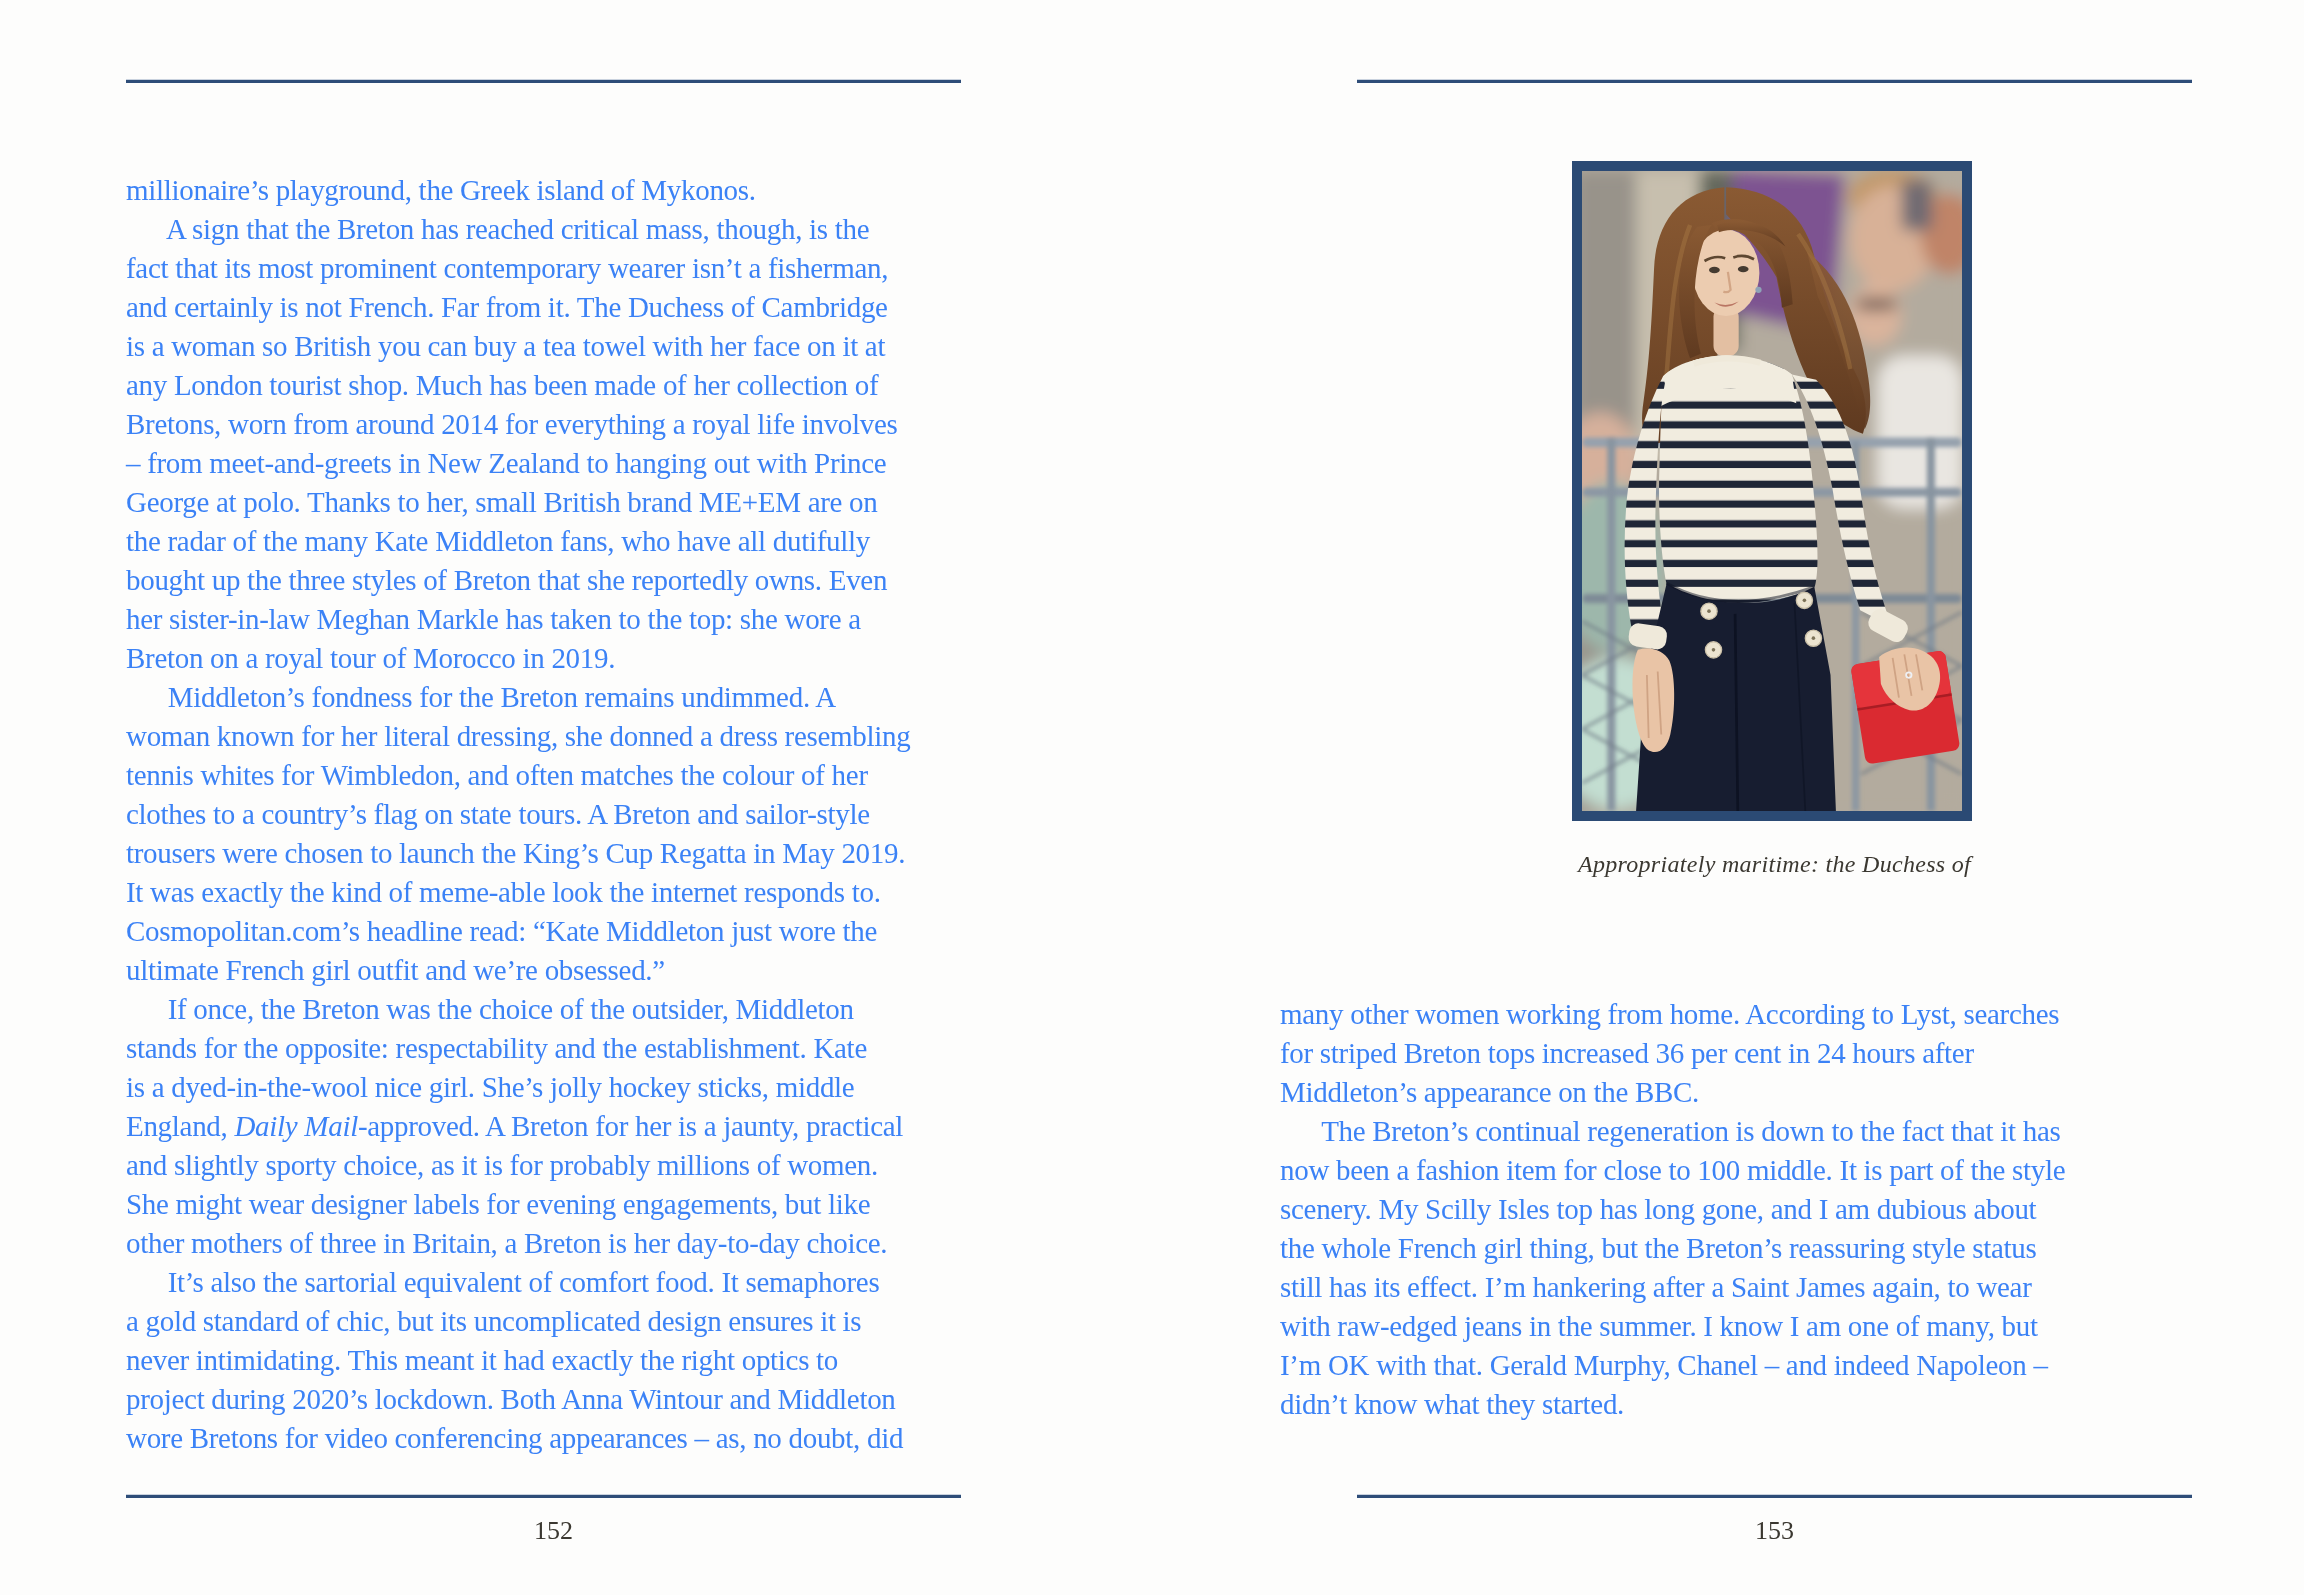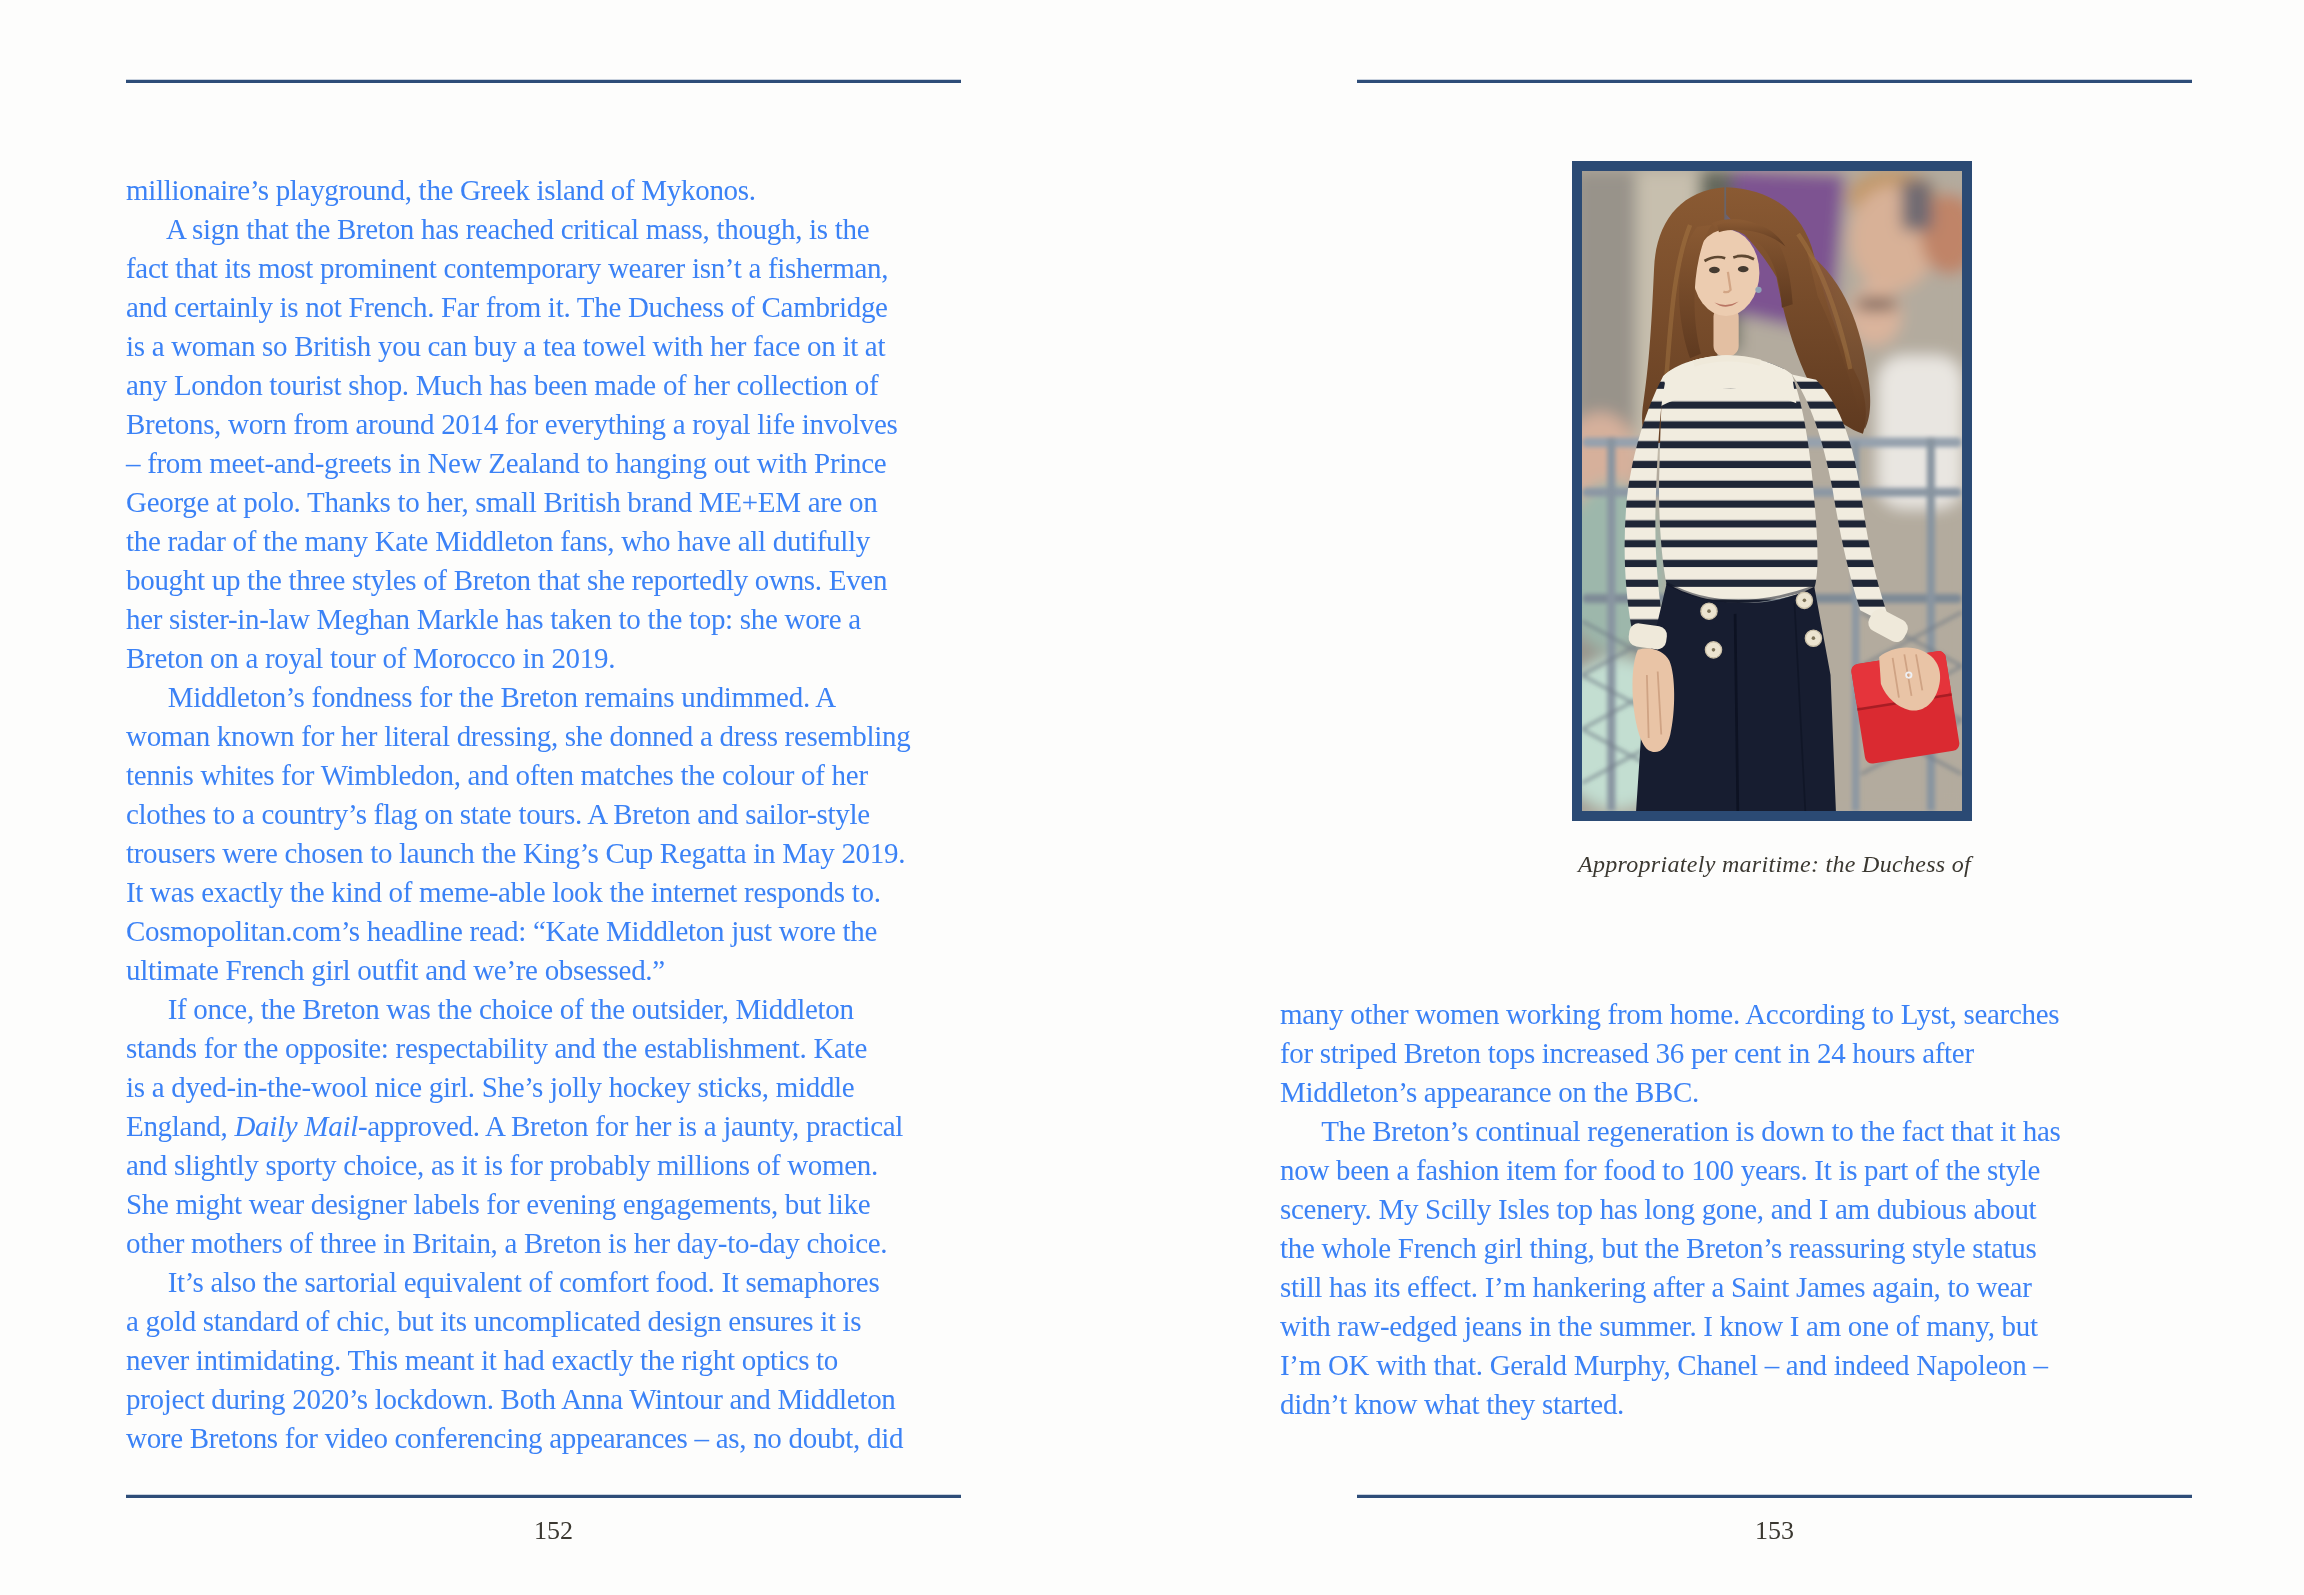--- a/index.html
+++ b/index.html
@@ -178,21 +178,21 @@
   <div class="caption">
     <div>Appropriately maritime: the Duchess of</div>
   </div>
 
   <div class="textcol" style="left:1280px;top:995px;">
 
   <div class="bline">many other women working from home. According to Lyst, searches</div>
       <div class="bline">for striped Breton tops increased 36 per cent in 24 hours after</div>
       <div class="bline">Middleton’s appearance on the BBC.</div>
       <div class="bline">      The Breton’s continual regeneration is down to the fact that it has</div>
-      <div class="bline">now been a fashion item for food to 100 years. It is part of the style</div>
+      <div class="bline">now been a fashion item for close to 100 middle. It is part of the style</div>
       <div class="bline">scenery. My Scilly Isles top has long gone, and I am dubious about</div>
       <div class="bline">the whole French girl thing, but the Breton’s reassuring style status</div>
       <div class="bline">still has its effect. I’m hankering after a Saint James again, to wear</div>
       <div class="bline">with raw-edged jeans in the summer. I know I am one of many, but</div>
       <div class="bline">I’m OK with that. Gerald Murphy, Chanel – and indeed Napoleon –</div>
       <div class="bline">didn’t know what they started.</div>
     </div>
 
   <div class="rule" style="left:1357px;top:1494px;"></div>
   <div class="pagenum" style="left:1357px;">153</div>

